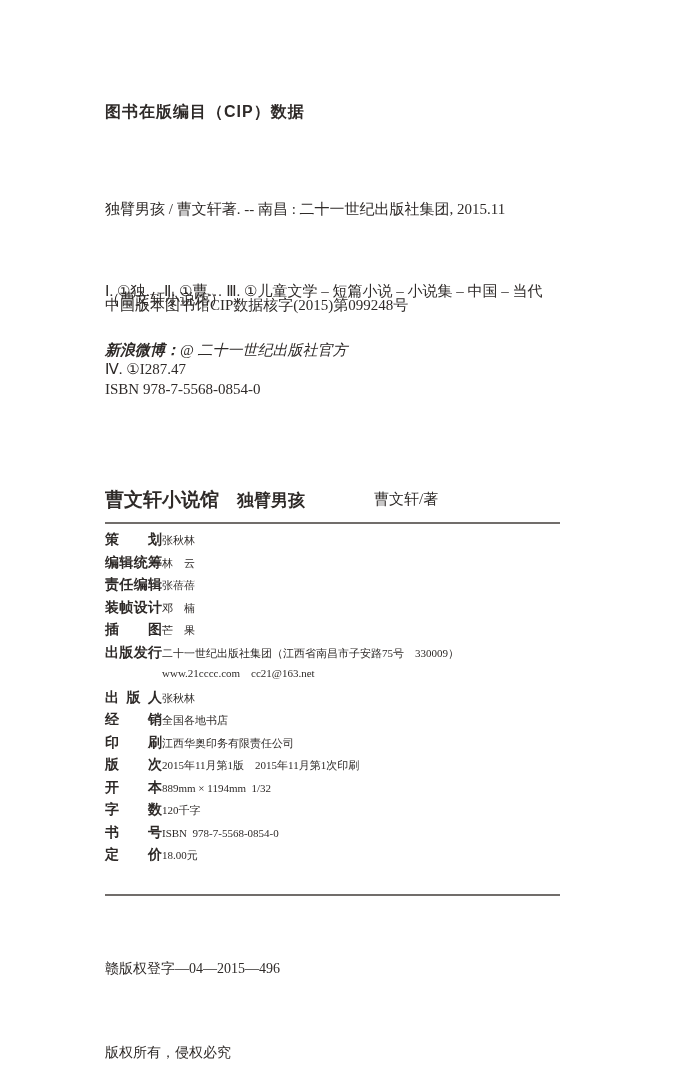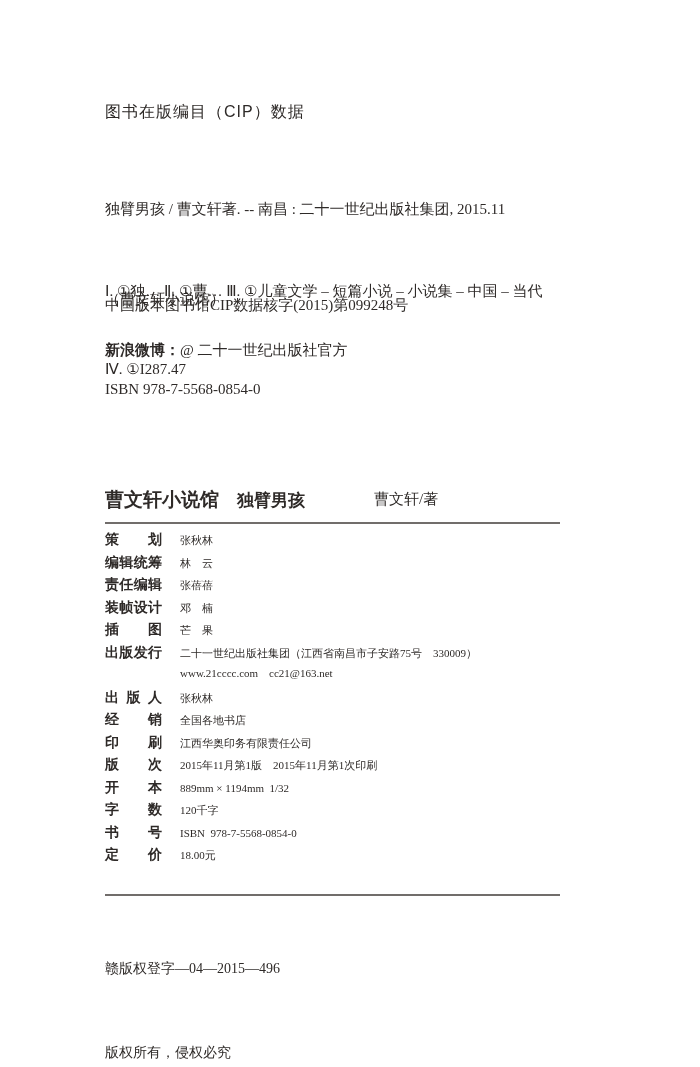--- a/index.html
+++ b/index.html
@@ -8,38 +8,39 @@
     width:700px; height:1067px;
     background:#ffffff;
     color:#2e2a28;
     font-family:"Liberation Serif", serif;
     overflow:hidden;
   }
 
   
   .cip-heading {
     position:absolute; left:105px; top:102px;
-    font-size:16px; font-weight:normal; letter-spacing:1px;
+    font-size:16px; font-weight:bold; letter-spacing:1px;
     font-family:"Liberation Sans", sans-serif;
   }
   .cip-lines {
     position:absolute; left:105px; top:134px;
     font-size:15px; line-height:30px; white-space:pre;
   }
   .class-lines {
     position:absolute; left:105px; top:226px;
     font-size:15px; line-height:26px; white-space:pre;
   }
   .cip-number {
     position:absolute; left:105px; top:296px;
     font-size:15px;
   }
   .weibo {
     position:absolute; left:105px; top:341px;
     font-size:15px;
+    font-style:italic;
   }
   .weibo .weibo-label {
     font-family:"Liberation Sans", sans-serif;
     font-weight:bold;
   }
 
   
   .title-row {
     position:absolute; left:105px; top:487px; width:455px;
     white-space:nowrap;
@@ -68,21 +69,20 @@
   
   .colophon {
     position:absolute; left:105px; top:531px; width:470px;
   }
   .colophon-row {
     display:flex; align-items:baseline;
     height:22.5px; font-size:15px; white-space:pre;
   }
   .colophon-label {
     display:inline-block; width:57px; flex:0 0 57px;
-    margin-right:18px;
     font-family:"Liberation Sans", sans-serif;
     font-weight:bold; font-size:14px;
     text-align:justify; text-align-last:justify;
     text-justify:inter-character;
   }
   .colophon-value { font-size:11px; }
 
   
   .footer {
     position:absolute; left:105px; top:899px;

